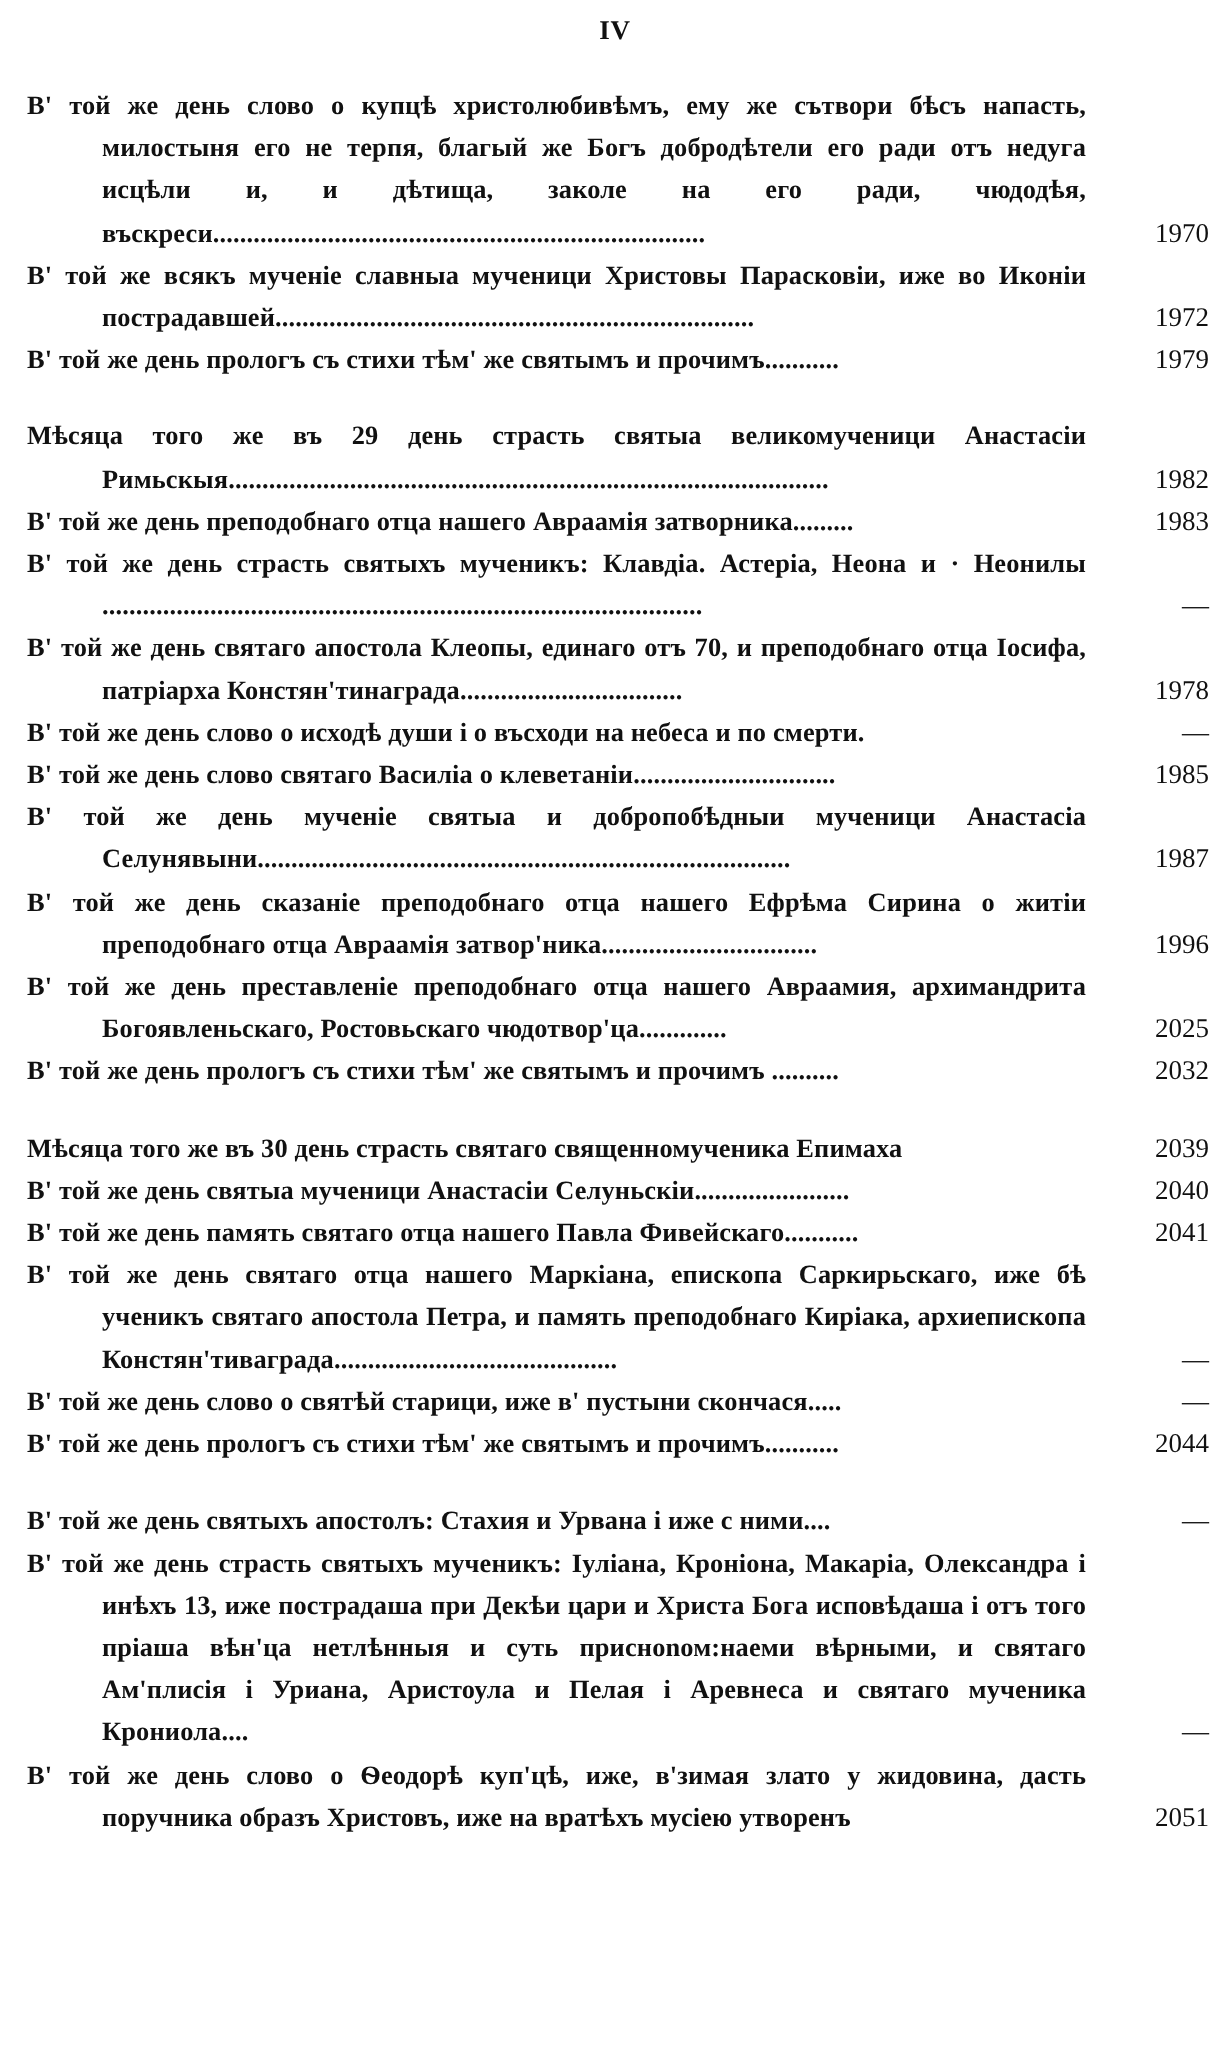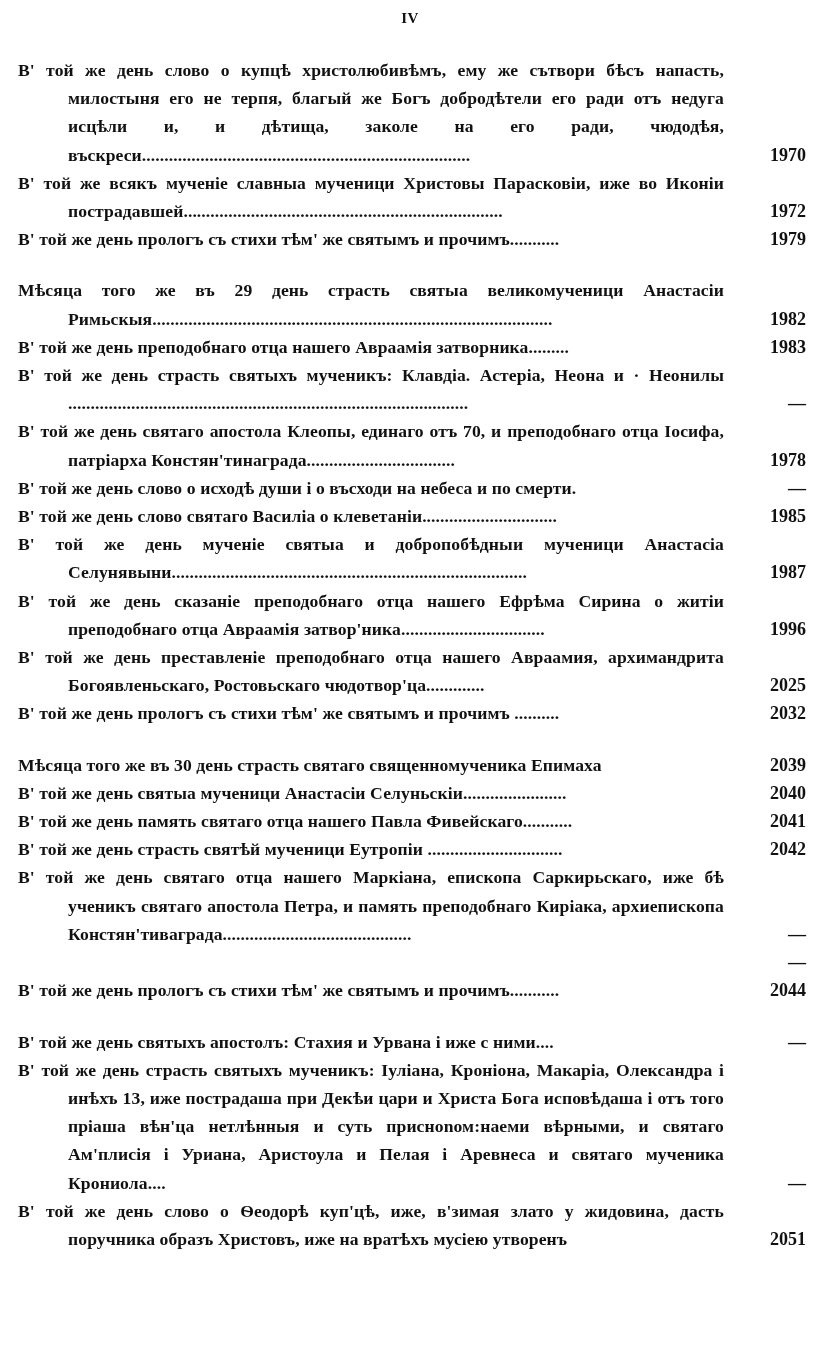--- a/index.html
+++ b/index.html
@@ -1,26 +1,26 @@
 <!DOCTYPE html>
 <html><head>
 <meta charset="utf-8">
 <style>
   html, body { margin:0; padding:0; background:#ffffff; }
   body { width:820px; height:1372px; overflow:hidden; position:relative;
          font-family:"DejaVu Serif", "Liberation Serif", serif; color:#111; }
   .page-header { position:absolute; top:10px; left:0; width:820px; text-align:center;
-         font-family:"Liberation Serif", serif; font-weight:bold; font-size:15px; letter-spacing:0.5px; }
+         font-family:"Liberation Serif", serif; font-weight:bold; font-size:18px; letter-spacing:0.5px; }
   .toc { position:absolute; top:56px; left:18px; width:790px; }
   .section { margin-bottom:23px; }
   .entry { display:flex; align-items:flex-end; font-size:17.6px; line-height:28.2px; font-weight:bold;
            font-family:"Liberation Serif", serif;justify-content:flex-end; }
   .entry-text { width:700px; padding-left:50px; text-indent:-50px; text-align:justify; text-align-last:left;
                 letter-spacing:0.1px; }
-  .page-ref { width:82px; text-align:right; font-family:"Liberation Serif", serif; font-weight:bold;
+  .page-ref { width:82px; text-align:right; font-family:"Liberation Serif", serif; font-weight:normal;
               font-size:18px; flex-shrink:0; padding-right:2px; }
 </style>
 </head>
 <body>
 
 <div class="page-header">IV</div>
 
 <div class="toc">
 
   <div class="section">
@@ -88,28 +88,25 @@
     </div>
     <div class="entry">
       <div class="entry-text">В' той же день святыа мученици Анастасіи Селуньскіи.......................</div>
       <div class="page-ref">2040</div>
     </div>
     <div class="entry">
       <div class="entry-text">В' той же день память святаго отца нашего Павла Фивейскаго...........</div>
       <div class="page-ref">2041</div>
     </div>
     <div class="entry">
-      <div class="entry-text">В' той же день страсть святѣй мученици Еутропіи ..............................</div>
-      <div class="page-ref">2042</div>
-    </div>
-    <div class="entry">
       <div class="entry-text">В' той же день святаго отца нашего Маркіана, епископа Саркирьскаго, иже бѣ ученикъ святаго апостола Петра, и память преподобнаго Киріака, архиепископа Констян'тиваграда..........................................</div>
       <div class="page-ref">—</div>
     </div>
     <div class="entry">
+      <div class="entry-text">В' той же день слово о святѣй старици, иже в' пустыни скончася.....</div>
       <div class="page-ref">—</div>
     </div>
     <div class="entry">
       <div class="entry-text">В' той же день прологъ съ стихи тѣм' же святымъ и прочимъ...........</div>
       <div class="page-ref">2044</div>
     </div>
   </div>
 
   <div class="section">
     <div class="entry">

